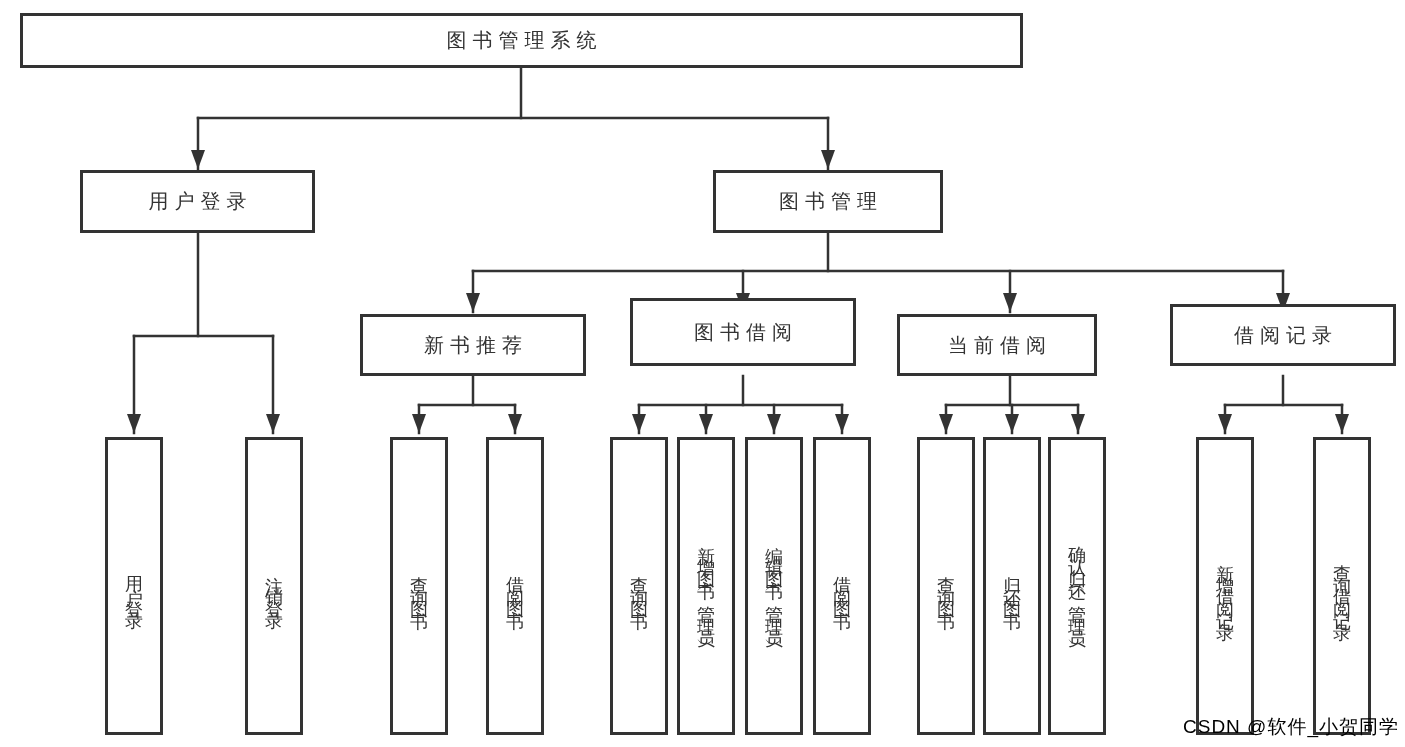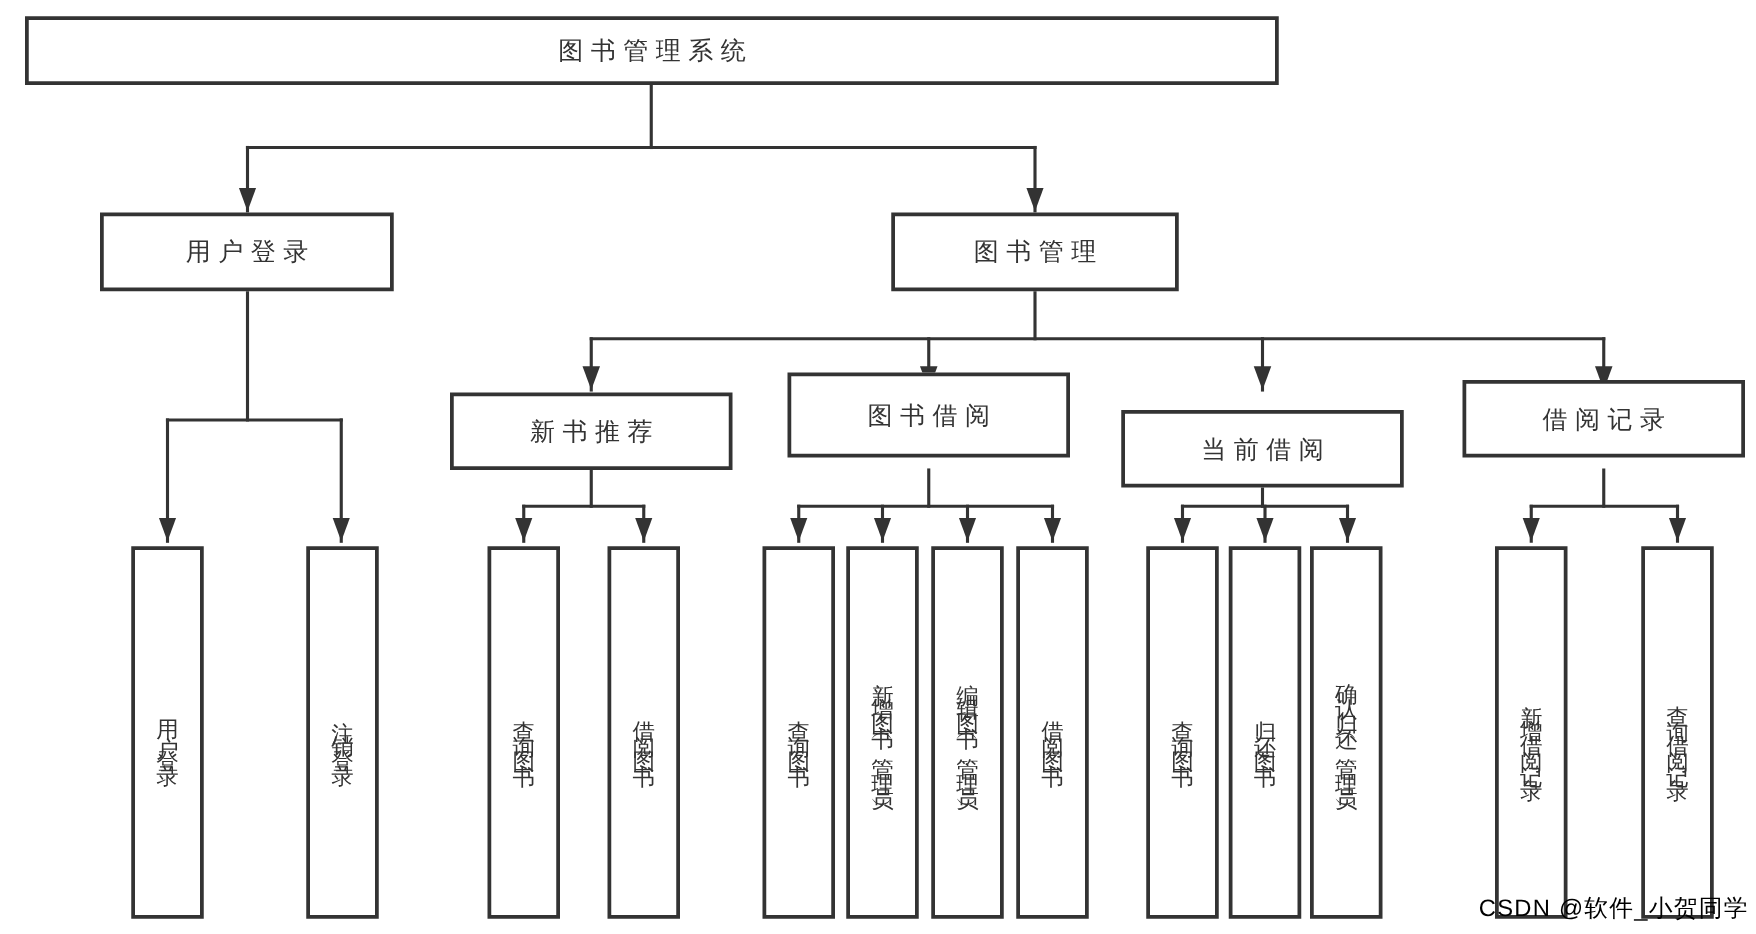--- a/index.html
+++ b/index.html
@@ -94,21 +94,21 @@
   <div class="node" style="left:360px;top:314px;width:226px;height:62px;">
     <span class="lbl">新书推荐</span>
   </div>
 
   <div class="node" style="left:713px;top:170px;width:230px;height:63px;">
     <span class="lbl">图书管理</span>
   </div>
   <div class="node" style="left:630px;top:298px;width:226px;height:68px;">
     <span class="lbl">图书借阅</span>
   </div>
-  <div class="node" style="left:897px;top:328px;width:226px;height:62px;">
+  <div class="node" style="left:897px;top:314px;width:200px;height:62px;">
     <span class="lbl">当前借阅</span>
   </div>
   <div class="node" style="left:1170px;top:304px;width:226px;height:62px;">
     <span class="lbl">借阅记录</span>
   </div>
 
   <div class="leaf" style="left:105px;">
     <span class="vlbl">用户登录</span>
   </div>
   <div class="leaf" style="left:245px;">

